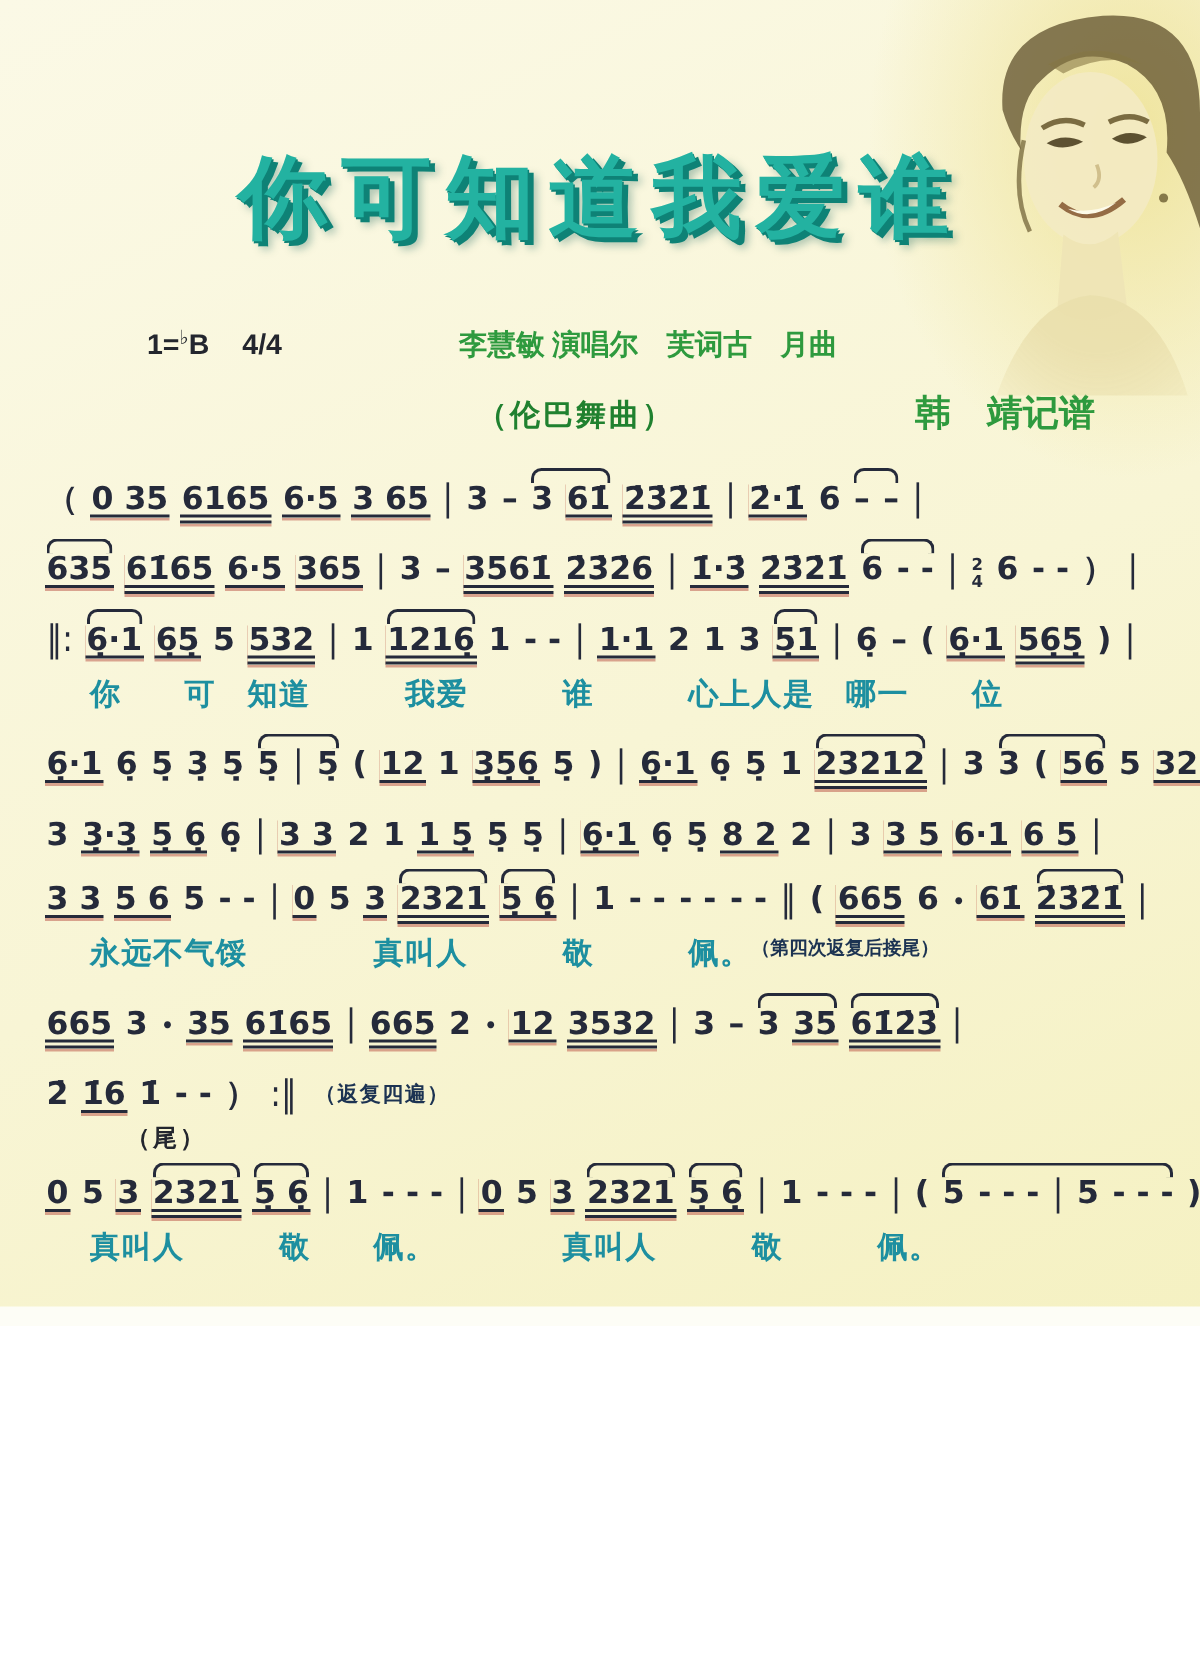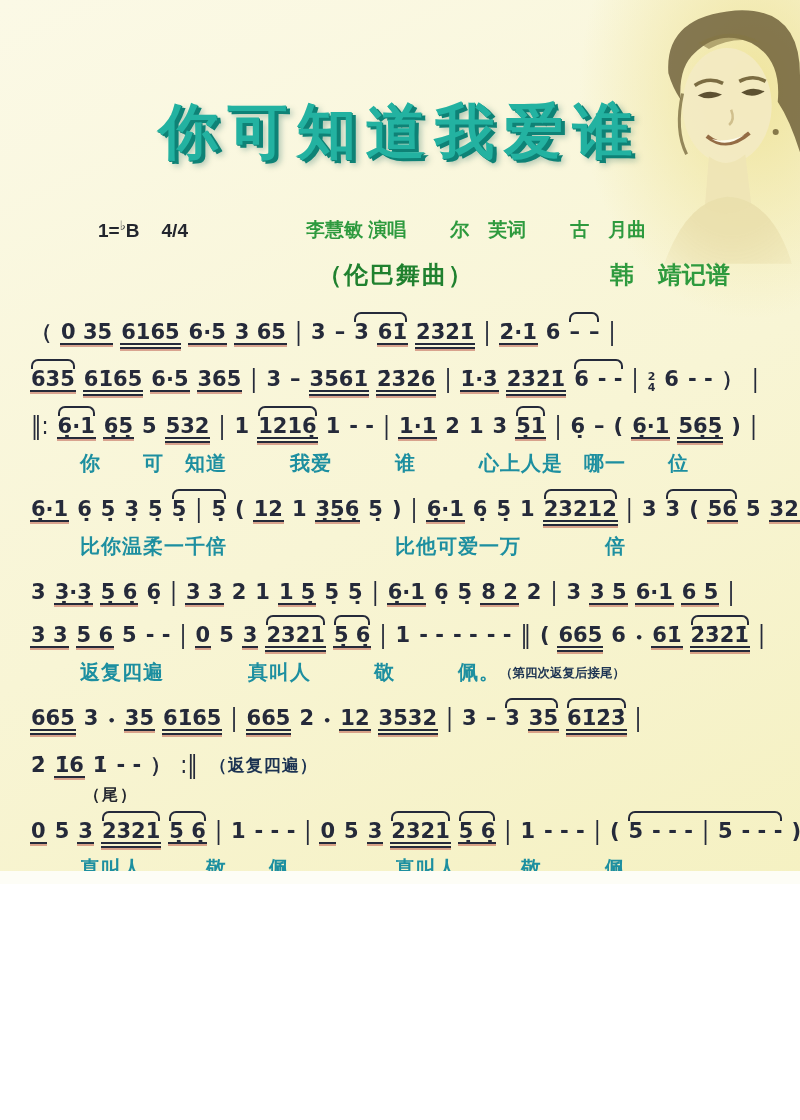--- a/index.html
+++ b/index.html
@@ -21,52 +21,52 @@
   .photo{position:absolute;top:0;right:0;width:162px;height:264px;opacity:.9;
     -webkit-mask-image:radial-gradient(85% 85% at 58% 42%, #000 55%, transparent 97%);
     mask-image:radial-gradient(85% 85% at 58% 42%, #000 55%, transparent 97%);}
   
   .title{
     margin-top:92px;text-align:center;font-size:60px;font-weight:900;letter-spacing:9px;
     color:var(--title);
     text-shadow:4px 3px 0 var(--title-sh),1px 1px 0 var(--title-sh),6px 5px 6px rgba(10,90,80,.35);
   }
   
-  .hdr1{display:flex;align-items:center;margin:44px 70px 0 98px;}
+  .hdr1{display:flex;align-items:flex-start;margin:44px 70px 0 98px;}
   .keysig{font-size:19px;font-weight:700;color:#23262e;white-space:pre;}
   .keysig .flat{font-size:13px;vertical-align:super;font-weight:700;}
   .keysig .meter{margin-left:22px;}
-  .credits{display:flex;gap:44px;margin-left:118px;font-size:19px;font-weight:700;color:var(--credits);white-space:pre;}
+  .credits{display:flex;margin-left:118px;font-size:19px;font-weight:700;color:var(--credits);white-space:pre;}
   .hdr2{display:flex;align-items:baseline;margin:16px 70px 0 318px;}
-  .genre{font-size:24px;font-weight:800;color:#20812f;letter-spacing:2px;}
+  .genre{font-size:20px;font-weight:800;color:#20812f;letter-spacing:2px;}
   .transcriber{margin-left:auto;font-size:24px;font-weight:700;color:var(--credits);white-space:pre;}
   
   #score{margin-top:20px;}
   .music-row{
     display:flex;align-items:baseline;gap:7px;flex-wrap:nowrap;
     padding:10px 8px 2px 30px;margin-bottom:7px;
     font-family:"DejaVu Sans","Liberation Sans",sans-serif;
     font-size:21px;font-weight:700;color:var(--ink);line-height:1.05;
   }
   .tok{white-space:pre;padding:0 1px;}
   .u1{border-bottom:2px solid var(--ink);box-shadow:0 2px 0 rgba(178,62,52,.45);}
   .u2{border-bottom:6px double var(--ink);box-shadow:0 2px 0 rgba(178,62,52,.45);}
   .bar{font-weight:400;transform:scaleY(1.15);}
   .dotsep{font-size:13px;align-self:center;}
   .arc{display:inline-flex;gap:7px;position:relative;align-items:baseline;}
   .arc::before{
     content:"";position:absolute;left:1px;right:1px;top:-9px;height:8px;
     border:2px solid var(--ink);border-bottom:none;border-radius:7px 7px 0 0;
   }
   .frac{display:inline-flex;flex-direction:column;align-items:center;font-size:11px;line-height:1.05;align-self:center;}
-  .note-small{font-size:17px;color:var(--note-small);align-self:center;letter-spacing:1px;padding-left:4px;}
+  .note-small{font-size:14px;color:var(--note-small);align-self:center;letter-spacing:1px;padding-left:4px;}
   .lyrics-row{
-    padding-left:80px;margin-bottom:13px;font-size:20px;font-weight:700;
+    padding-left:60px;margin-bottom:13px;font-size:20px;font-weight:700;
     color:var(--lyrics);white-space:pre;letter-spacing:1px;line-height:1.15;
-    display:flex;align-items:center;
+    display:flex;align-items:flex-start;
   }
   .lyric-note{font-size:12.5px;color:var(--note-small);font-weight:700;letter-spacing:0;}
   .coda-label{padding-left:84px;margin:-2px 0 4px 0;font-size:16px;font-weight:800;color:#23262e;letter-spacing:2px;}
 </style>
 </head>
 <body>
 
 <div class="sheet">
 
   <svg class="photo" viewBox="0 0 160 260" xmlns="http://www.w3.org/2000/svg">
@@ -213,21 +213,20 @@
         <span class="tok bar">|</span>
         <span class="tok">3</span>
         <span class="arc">
           <span class="tok">3</span>
           <span class="tok">(</span>
           <span class="tok u1">56</span>
         </span>
         <span class="tok">5</span>
         <span class="tok u1">32</span>
       </div>
-      <div class="lyrics-row"><span>比你温柔一千倍　　　　　　　　比他可爱一万　　　　倍</span></div>
       <div class="music-row">
         <span class="tok">3</span>
         <span class="tok u1">3̣·3̣</span>
         <span class="tok u1">5̣ 6̣</span>
         <span class="tok">6̣</span>
         <span class="tok bar">|</span>
         <span class="tok u1">3 3</span>
         <span class="tok">2</span>
         <span class="tok">1</span>
         <span class="tok u1">1 5̣</span>
@@ -270,21 +269,21 @@
         <span class="tok">(</span>
         <span class="tok u2">665</span>
         <span class="tok">6</span>
         <span class="tok dotsep">•</span>
         <span class="tok u1">61̇</span>
         <span class="arc">
           <span class="tok u2">2̇3̇2̇1̇</span>
         </span>
         <span class="tok bar">|</span>
       </div>
-      <div class="lyrics-row"><span>返复四遍　　　　真叫人　　　敬　　　佩。</span><span class="lyric-note">（第四次返复后接尾）</span></div>
+      <div class="lyrics-row"><span>永远不气馁　　　　真叫人　　　敬　　　佩。</span><span class="lyric-note">（第四次返复后接尾）</span></div>
       <div class="music-row">
         <span class="tok u2">665</span>
         <span class="tok">3</span>
         <span class="tok dotsep">•</span>
         <span class="tok u1">35</span>
         <span class="tok u2">61̇65</span>
         <span class="tok bar">|</span>
         <span class="tok u2">665</span>
         <span class="tok">2</span>
         <span class="tok dotsep">•</span>

